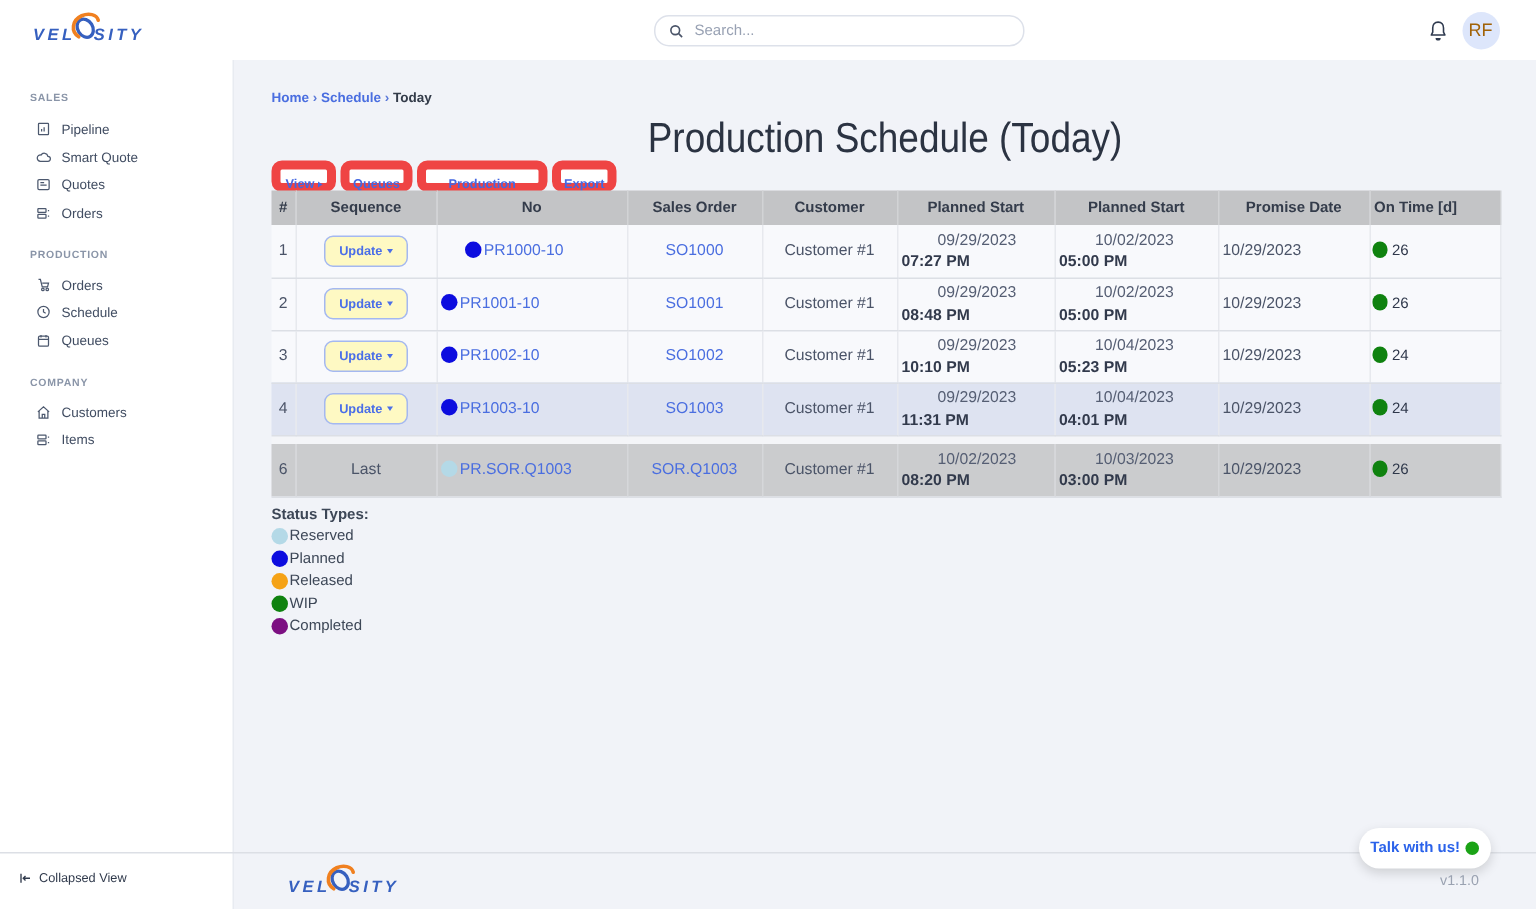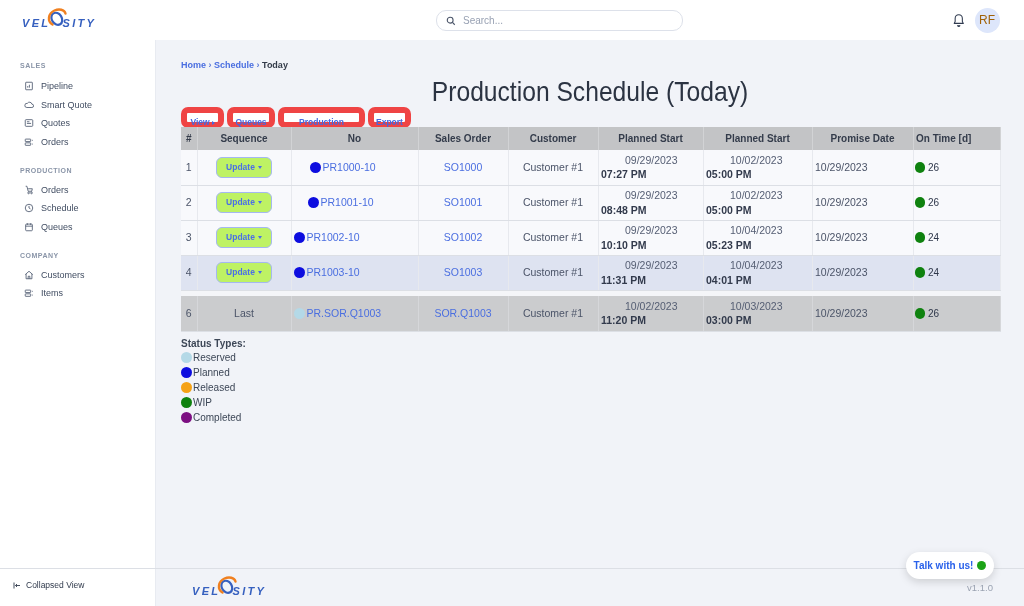--- a/index.html
+++ b/index.html
@@ -30,37 +30,37 @@
 tr.r { height:35px; }
 td { line-height:14.5px; }
 tr.hl td { background:#dee3f1; }
 tr.gap td { background:#f4f5f8; border:none; height:6px; }
 tr.last td { background:#cbccce; border-right:1px solid #d6d7da; }
 .link { color:#4a6ee0; }
 .dot { display:inline-block; width:11px; height:11px; border-radius:50%; vertical-align:-2px; margin-right:2px; }
 .blue { background:#0d0ddf; }
 .lblue { background:#b4d9e7; }
 .gdot { display:inline-block; width:10.5px; height:10.5px; border-radius:50%; background:#0f820f; vertical-align:-2px; margin-right:3px; }
-.upd { display:inline-block; width:56px; height:20.5px; line-height:18.5px; border:1px solid #a4b8f0; border-radius:6px; background:#bef264; color:#4a6ee8; font-size:8.5px; font-weight:bold; }
+.upd { display:inline-block; width:56px; height:20.5px; line-height:18.5px; border:1px solid #a4b8f0; border-radius:6px; background:#fef9c3; color:#4a6ee8; font-size:8.5px; font-weight:bold; }
 .caret { display:inline-block; width:0; height:0; border-left:2.5px solid transparent; border-right:2.5px solid transparent; border-top:3.5px solid #4a6ee8; vertical-align:1px; margin-left:3px; }
 .rarrow { display:inline-block; width:0; height:0; border-top:2.5px solid transparent; border-bottom:2.5px solid transparent; border-left:3.5px solid #4367e2; vertical-align:0px; margin-left:2px; }
 .d1 { color:#555e73;margin-left:24px; }
 .d2 { color:#323a4c; font-weight:bold; }
 .num { color:#2e374a; font-weight:normal; font-size:10px; }
 
 .legend { position:absolute; left:181px; top:337px; font-size:10px; color:#3d4757; }
 .legend .hd { font-weight:bold; font-size:10px; height:13px; line-height:13px; }
 .legend .li { height:15px; display:flex; align-items:center; }
 .ldot { width:11px; height:11px; border-radius:50%; margin-right:1px; display:inline-block; }
 
 .divider { position:absolute; left:0; top:568px; width:1024px; height:1px; background:#dcdfe5; }
 .collapsed { position:absolute; left:12px; top:580px; font-size:8.5px; color:#303a4c; display:flex; align-items:center; }
 .chat { position:absolute; left:906px; top:552px; width:88px; height:27px; background:#fff; border-radius:14px; box-shadow:0 3px 8px rgba(0,0,0,0.15); display:flex; align-items:center; justify-content:center; font-size:10px; font-weight:bold; color:#2a62ea; }
 .chat .g { width:9px; height:9px; border-radius:50%; background:#1ba316; margin-left:4px; }
-.ver { position:absolute; left:960px; top:582px; width:40px; text-align:center; font-size:9.5px; color:#9aa2b1; }
+.ver { position:absolute; left:960px; top:582px; width:40px; text-align:left; font-size:9.5px; color:#9aa2b1; }
 </style>
 </head>
 <body>
 <div class="topbar"></div>
 <div class="logo">
 <svg width="82" height="28" viewBox="0 0 82 28">
   <text x="1" y="21.5" font-family="Liberation Sans" font-size="11" font-weight="bold" font-style="italic" fill="#3660bf" letter-spacing="2.3">VEL</text>
   <text x="41.5" y="21.5" font-family="Liberation Sans" font-size="11" font-weight="bold" font-style="italic" fill="#3660bf" letter-spacing="2.3">SITY</text>
   <ellipse cx="35.8" cy="13.8" rx="5" ry="6.4" fill="none" stroke="#3660bf" stroke-width="2.2" transform="rotate(-32 35.8 13.8)"></ellipse>
   <path d="M31.5 19.5 C26 16 27 8.5 33.5 5.5 C38 3.5 43.5 4.5 44.5 8.5" fill="none" stroke="#f08020" stroke-width="2.4" stroke-linecap="round"></path>
@@ -186,21 +186,21 @@
         <td><span class="link">SO1000</span></td>
         <td>Customer #1</td>
 <td class="l"><span class="d1">09/29/2023</span><br><span class="d2">07:27 PM</span></td>
 <td class="l"><span class="d1">10/02/2023</span><br><span class="d2">05:00 PM</span></td>
 <td class="l">10/29/2023</td>
         <td class="l" style="padding-left:1px"><span class="gdot"></span><span class="num">26</span></td>
 </tr>
 <tr class="r">
 <td>2</td>
         <td><span class="upd">Update<span class="caret"></span></span></td>
-        <td class="l" style="padding-left:16px"><span class="dot blue"></span><span class="link">PR1001-10</span></td>
+        <td class="l" style="padding-left:2px"><span class="dot blue"></span><span class="link">PR1001-10</span></td>
         <td><span class="link">SO1001</span></td>
         <td>Customer #1</td>
 <td class="l"><span class="d1">09/29/2023</span><br><span class="d2">08:48 PM</span></td>
 <td class="l"><span class="d1">10/02/2023</span><br><span class="d2">05:00 PM</span></td>
 <td class="l">10/29/2023</td>
         <td class="l" style="padding-left:1px"><span class="gdot"></span><span class="num">26</span></td>
 </tr>
 <tr class="r">
 <td>3</td>
         <td><span class="upd">Update<span class="caret"></span></span></td>
@@ -225,21 +225,21 @@
 </tr>
 <tr class="gap">
         <td colspan="9"></td>
       </tr>
 <tr class="r last">
 <td>6</td>
         <td>Last</td>
         <td class="l" style="padding-left:2px"><span class="dot lblue"></span><span class="link">PR.SOR.Q1003</span></td>
         <td><span class="link">SOR.Q1003</span></td>
         <td>Customer #1</td>
-<td class="l"><span class="d1">10/02/2023</span><br><span class="d2">11:20 PM</span></td>
+<td class="l"><span class="d1">10/02/2023</span><br><span class="d2">08:20 PM</span></td>
 <td class="l"><span class="d1">10/03/2023</span><br><span class="d2">03:00 PM</span></td>
 <td class="l">10/29/2023</td>
         <td class="l" style="padding-left:1px"><span class="gdot"></span><span class="num">26</span></td>
 </tr>
 </tbody>
   </table>
 
 <div class="legend">
   <div class="hd">Status Types:</div>
   <div class="li"><span class="ldot" style="background:#b4d9e7"></span>Reserved</div>

